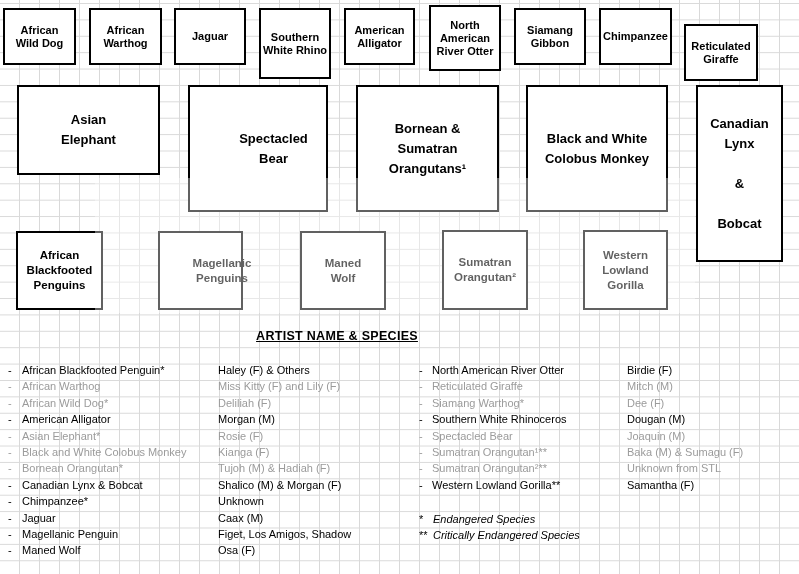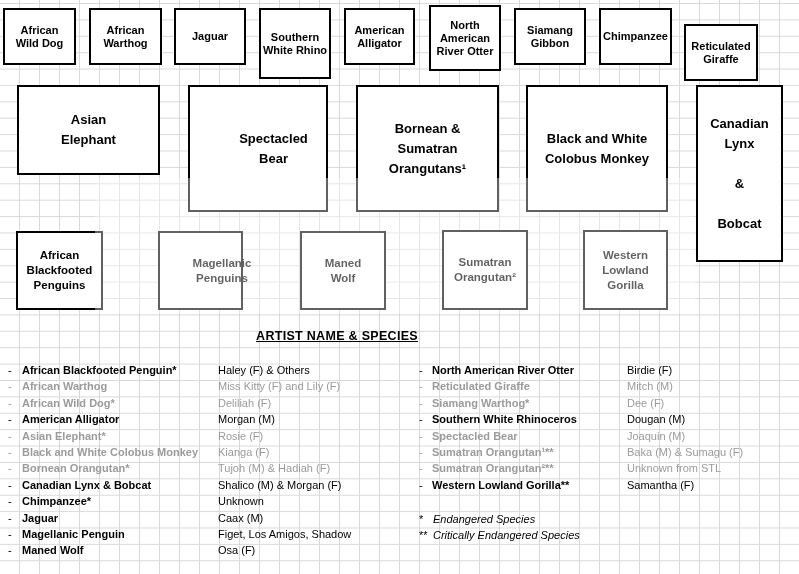--- a/index.html
+++ b/index.html
@@ -33,21 +33,21 @@
   }
   .heading{
     position:absolute;left:337px;top:329px;
     transform:translateX(-50%);
     font-size:12.5px;font-weight:bold;text-decoration:underline;
     letter-spacing:0.3px;white-space:nowrap;
   }
   .col-group{position:absolute;}
   .trow{position:absolute;height:16.4px;font-size:11px;white-space:nowrap;line-height:14px;}
   .trow .dash{position:absolute;left:0;top:1px;}
-  .trow .species{position:absolute;top:1px;font-weight:bold;}
+  .trow .species{position:absolute;top:1px;}
   .trow .artist{position:absolute;top:1px;}
   .left-group{left:8px;top:362px;width:400px;height:200px;}
   .right-group{left:419px;top:362px;width:378px;height:200px;}
   .left-group .species{left:14px;}
   .left-group .artist{left:210px;}
   .right-group .species{left:13px;}
   .right-group .artist{left:208px;}
   .fnote{position:absolute;height:16.4px;font-size:11px;white-space:nowrap;line-height:14px;}
   .fnote .marker{position:absolute;left:0;top:1px;}
   .fnote .text{position:absolute;left:14px;top:1px;font-style:italic;}

